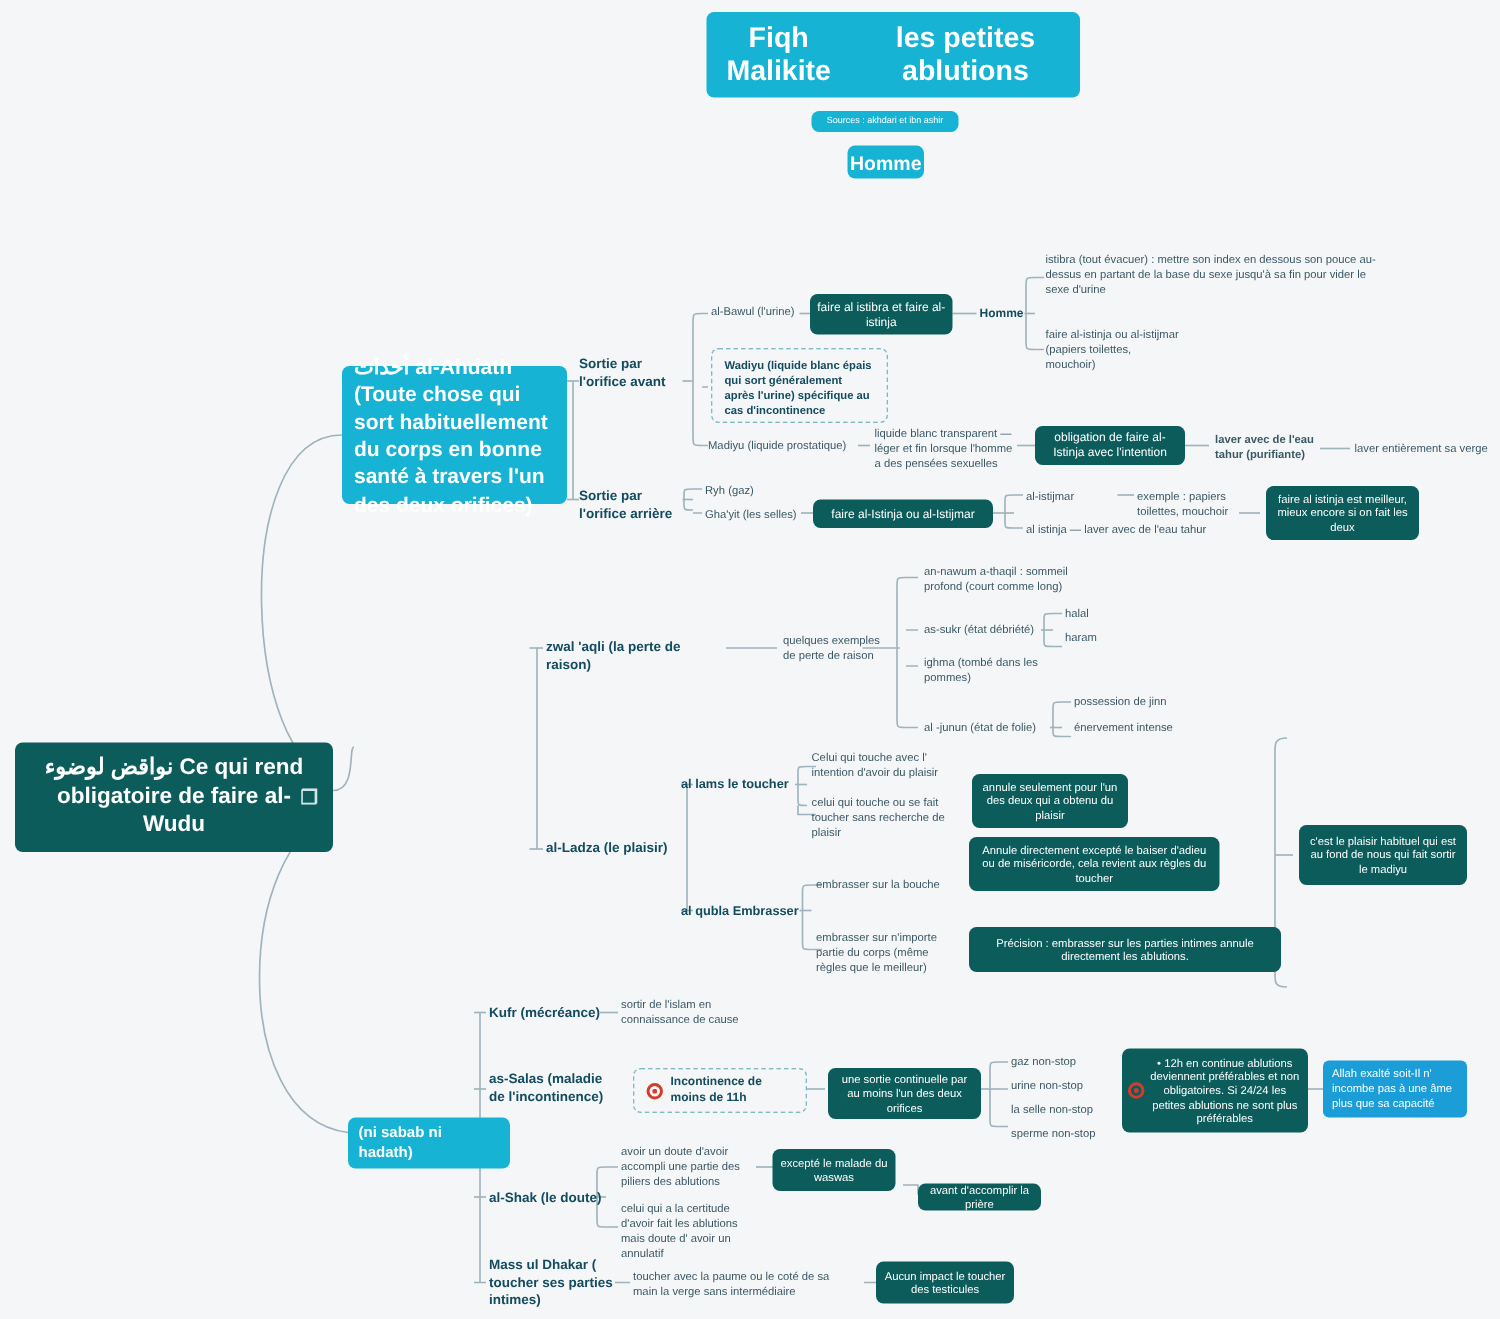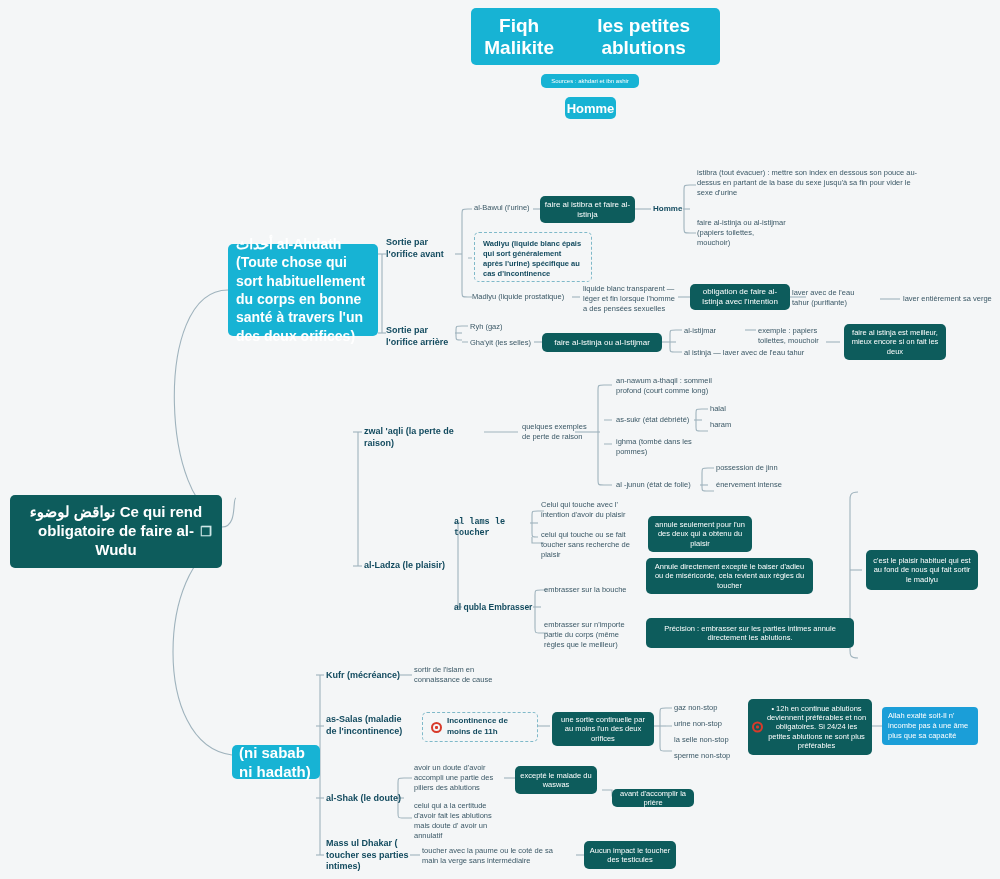--- a/index.html
+++ b/index.html
@@ -200,21 +200,21 @@
   <div class="node plain" style="left:697px;top:218px;width:90px;font-size:7.5px;">faire al-istinja ou al-istijmar (papiers toilettes, mouchoir)</div>
 
   <div class="node dashed-box" style="left:474px;top:232px;width:118px;height:50px;font-size:7.5px;font-weight:bold;">Wadiyu (liquide blanc épais qui sort généralement après l'urine) spécifique au cas d'incontinence</div>
 
   <div class="node plain" style="left:472px;top:292px;width:100px;font-size:7.5px;">Madiyu (liquide prostatique)</div>
 
   <div class="node plain" style="left:583px;top:284px;width:96px;font-size:7.5px;">liquide blanc transparent  — léger et fin lorsque l'homme a des pensées sexuelles</div>
 
   <div class="node teal-box" style="left:690px;top:284px;width:100px;height:26px;font-size:8px;padding:0 4px;">obligation de faire al-Istinja avec l'intention</div>
 
-  <div class="node plain" style="left:792px;top:288px;width:70px;font-size:7.5px;">laver avec de l'eau tahur (purifiante)</div>
+  <div class="node plain" style="left:810px;top:288px;width:70px;font-size:7.5px;font-weight:bold;">laver avec de l'eau tahur (purifiante)</div>
 
   <div class="node plain" style="left:903px;top:294px;width:96px;font-size:7.5px;">laver entièrement sa verge</div>
 
   <div class="node plain-bold" style="left:386px;top:325px;width:70px;font-size:9px;">Sortie par l'orifice arrière</div>
 
   <div class="node plain" style="left:470px;top:322px;width:60px;font-size:7.5px;">Ryh (gaz)</div>
 
   <div class="node plain" style="left:470px;top:338px;width:66px;font-size:7.5px;">Gha'yit (les selles)</div>
 
   <div class="node teal-box" style="left:542px;top:333px;width:120px;height:19px;font-size:8px;">faire al-Istinja ou al-Istijmar</div>
@@ -239,41 +239,41 @@
   <div class="node plain" style="left:710px;top:420px;width:42px;font-size:7.5px;">haram</div>
 
   <div class="node plain" style="left:616px;top:437px;width:92px;font-size:7.5px;">ighma (tombé dans les pommes)</div>
 
   <div class="node plain" style="left:616px;top:480px;width:88px;font-size:7.5px;">al -junun (état de folie)</div>
   <div class="node plain" style="left:716px;top:463px;width:88px;font-size:7.5px;">possession de jinn</div>
   <div class="node plain" style="left:716px;top:480px;width:88px;font-size:7.5px;">énervement intense</div>
 
   <div class="node plain-bold" style="left:364px;top:560px;width:94px;font-size:9px;">al-Ladza (le plaisir)</div>
 
-  <div class="node plain-bold" style="left:454px;top:517px;width:80px;font-size:8.5px;font-family:Liberation Mono, monospace;">al lams le toucher</div>
+  <div class="node plain-bold" style="left:454px;top:517px;width:80px;font-size:8.5px;">al lams le toucher</div>
 
   <div class="node plain" style="left:541px;top:500px;width:100px;font-size:7.5px;">Celui qui touche avec l' intention d'avoir du plaisir</div>
 
   <div class="node plain" style="left:541px;top:530px;width:100px;font-size:7.5px;">celui qui touche ou se fait toucher sans recherche de plaisir</div>
 
   <div class="node teal-box" style="left:648px;top:516px;width:104px;height:36px;font-size:7.5px;padding:0 4px;">annule seulement pour l'un des deux qui a obtenu du plaisir</div>
 
   <div class="node plain-bold" style="left:454px;top:602px;width:86px;font-size:8.5px;">al qubla Embrasser</div>
 
   <div class="node plain" style="left:544px;top:585px;width:100px;font-size:7.5px;">embrasser sur la bouche</div>
 
   <div class="node teal-box" style="left:646px;top:558px;width:167px;height:36px;font-size:7.5px;padding:0 5px;">Annule directement excepté le baiser d'adieu ou de miséricorde, cela revient aux règles du toucher</div>
 
   <div class="node plain" style="left:544px;top:620px;width:96px;font-size:7.5px;">embrasser sur n'importe partie du corps (même règles que le meilleur)</div>
 
   <div class="node teal-box" style="left:866px;top:550px;width:112px;height:40px;font-size:7.5px;padding:0 5px;">c'est le plaisir habituel qui est au fond de nous qui fait sortir le madiyu</div>
 
   <div class="node teal-box" style="left:646px;top:618px;width:208px;height:30px;font-size:7.5px;padding:0 5px;">Précision : embrasser sur les parties intimes annule directement les ablutions.</div>
 
-  <div class="node cyan-box" style="left:232px;top:745px;width:88px;height:34px;font-size:15px;text-align:left;justify-content:flex-start;padding:16px 7px;line-height:1.3;">(ni sabab ni hadath)</div>
+  <div class="node cyan-box" style="left:232px;top:745px;width:108px;height:34px;font-size:10px;text-align:left;justify-content:flex-start;padding:16px 7px;line-height:1.3;">(ni sabab ni hadath)</div>
 
   <div class="node plain-bold" style="left:326px;top:670px;width:78px;font-size:9px;">Kufr (mécréance)</div>
 
   <div class="node plain" style="left:414px;top:665px;width:90px;font-size:7.5px;">sortir de l'islam en connaissance de cause</div>
 
   <div class="node plain-bold" style="left:326px;top:714px;width:78px;font-size:9px;">as-Salas (maladie de l'incontinence)</div>
 
   <div class="node dashed-box" style="left:422px;top:712px;width:116px;height:30px;font-size:8px;font-weight:bold;display:flex;align-items:center;gap:5px;">
     <span class="rec-dot"></span>
     <span>Incontinence de moins de 11h</span>

